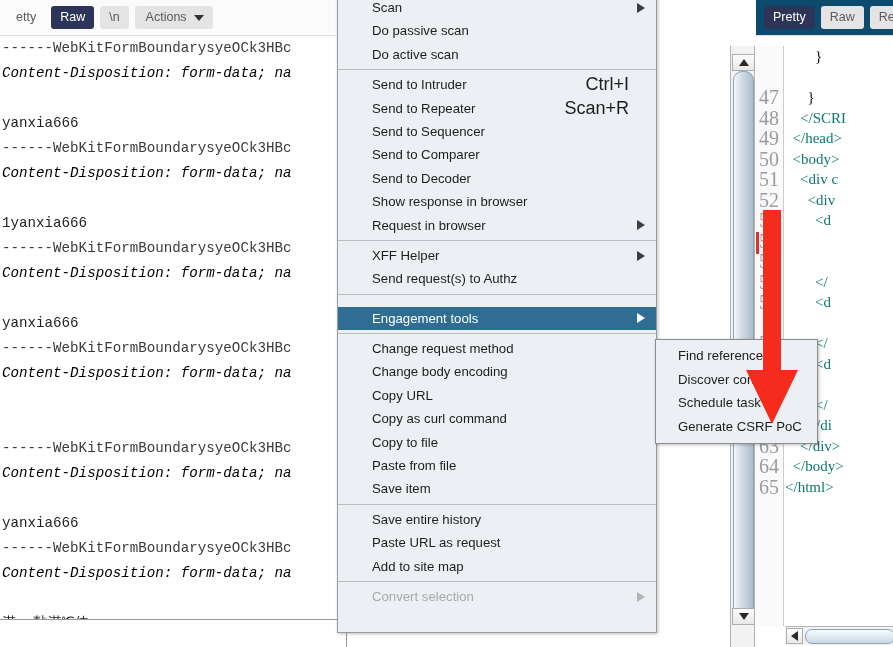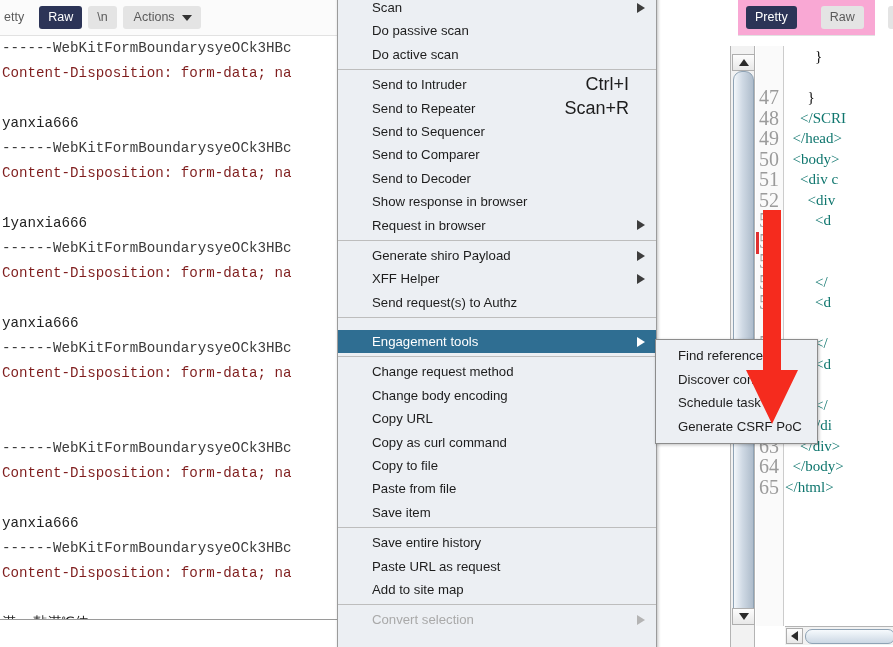--- a/index.html
+++ b/index.html
@@ -16,21 +16,21 @@
   #left-pane {
     position: absolute; left: 0; top: 0; width: 347px; height: 647px;
     background: #ffffff;
     border-right: 1px solid #9a9a9a;
     overflow: hidden;
   }
   #left-toolbar {
     position: absolute; left: 0; top: 0; width: 347px; height: 36px;
     background: #fbfbfb;
     border-bottom: 1px solid #e2e2e2;
-    display: flex; align-items: center; padding-left: 4px;
+    display: flex; align-items: center; padding-left: 16px;
   }
   .seg-btn {
     height: 23px; line-height: 23px;
     font-size: 12.5px;
     padding: 0 9px;
     border-radius: 3px;
     color: #5b5b5b;
     background: #e4e4e4;
     border: none;
     margin-right: 6px;
@@ -60,21 +60,21 @@
   .code-line {
     font-family: "Liberation Mono", monospace;
     font-size: 14.2px;
     line-height: 25px;
     height: 25px;
     white-space: pre;
     padding-left: 2px;
     color: #222;
   }
   .c-boundary { color: #3b3b3b; }
-  .c-header { color: #7f1d1d; }
+  .c-header { color: #000000; font-style: italic; }
   .c-blank { color: transparent; }
   #left-bottom-strip {
     position: absolute; left: 0; top: 619px; width: 347px; height: 28px;
     background: #ffffff;
     border-top: 1px solid #9a9a9a;
   }
 
   
   #mid-gap {
     position: absolute; left: 347px; top: 0; width: 383px; height: 647px;
@@ -104,26 +104,25 @@
   .tri-up { width: 0; height: 0; border-left: 5px solid transparent; border-right: 5px solid transparent; border-bottom: 7px solid #2a2a2a; }
   .tri-down { width: 0; height: 0; border-left: 5px solid transparent; border-right: 5px solid transparent; border-top: 7px solid #2a2a2a; }
   #sb-thumb {
     position: absolute; left: 2px; top: 25px; width: 21px; height: 551px;
     background: linear-gradient(90deg, #f3f7fb 0%, #cfd9e4 45%, #aebccb 100%);
     border: 1px solid #8fa3b5;
     border-radius: 9px;
   }
 
   #right-toolbar {
-    position: absolute; left: 8px; top: 0; width: 137px; height: 36px;
-    background: #f9a8d4;
+    position: absolute; left: 26px; top: 0; width: 137px; height: 36px;
+    background: #0c4a6e;
     border-bottom: 1px solid #e2e2e2;
     display: flex; align-items: center;
     padding-left: 8px;
-    gap: 18px;
   }
   #right-gutter {
     position: absolute; left: 26px; top: 46px; width: 28px; height: 580px;
     background: #fafafa;
     border-right: 1px solid #cccccc;
   }
   #right-redmark {
     position: absolute; left: 26px; top: 232px; width: 3px; height: 22px;
     background: #e03030;
   }
@@ -367,21 +366,20 @@
       <div class="mi"><span>Do active scan</span></div>
       <div class="sep"></div>
       <div class="mi"><span>Send to Intruder</span><span class="accel">Ctrl+I</span></div>
       <div class="mi"><span>Send to Repeater</span><span class="accel">Scan+R</span></div>
       <div class="mi"><span>Send to Sequencer</span></div>
       <div class="mi"><span>Send to Comparer</span></div>
       <div class="mi"><span>Send to Decoder</span></div>
       <div class="mi"><span>Show response in browser</span></div>
       <div class="mi"><span>Request in browser</span><span class="arrow"></span></div>
       <div class="sep"></div>
-      <div class="mi"><span>Generate shiro Payload</span><span class="arrow"></span></div>
       <div class="mi"><span>XFF Helper</span><span class="arrow"></span></div>
       <div class="mi"><span>Send request(s) to Authz</span></div>
       <div class="sep"></div>
       <div class="mi highlight"><span>Engagement tools</span><span class="arrow"></span></div>
       <div class="sep"></div>
       <div class="mi"><span>Change request method</span></div>
       <div class="mi"><span>Change body encoding</span></div>
       <div class="mi"><span>Copy URL</span></div>
       <div class="mi"><span>Copy as curl command</span></div>
       <div class="mi"><span>Copy to file</span></div>

